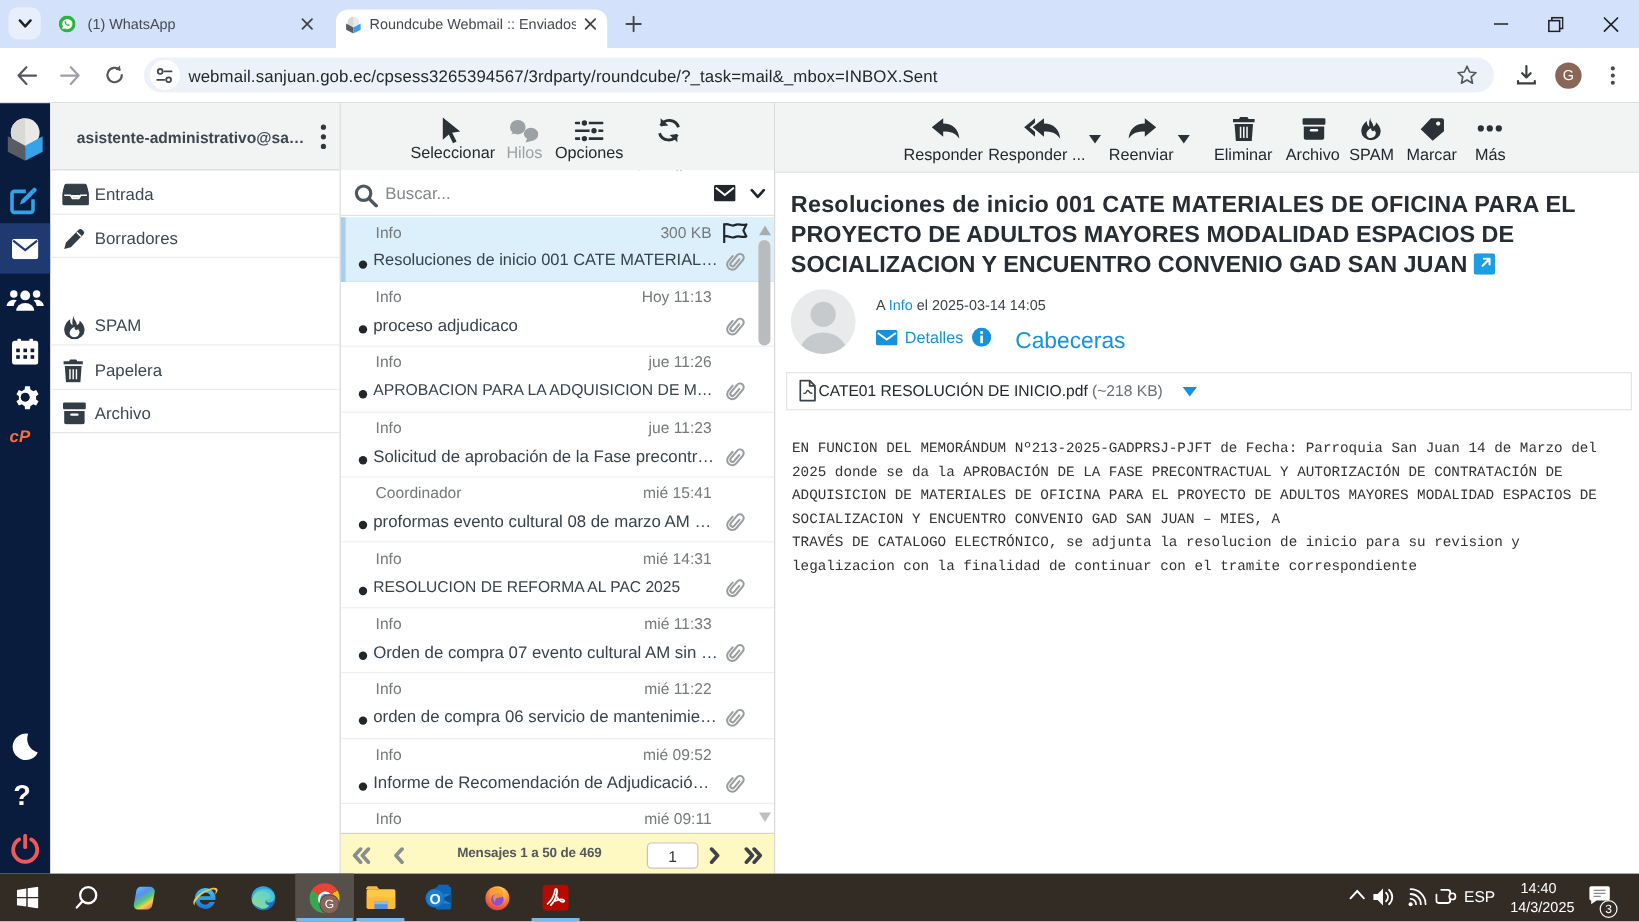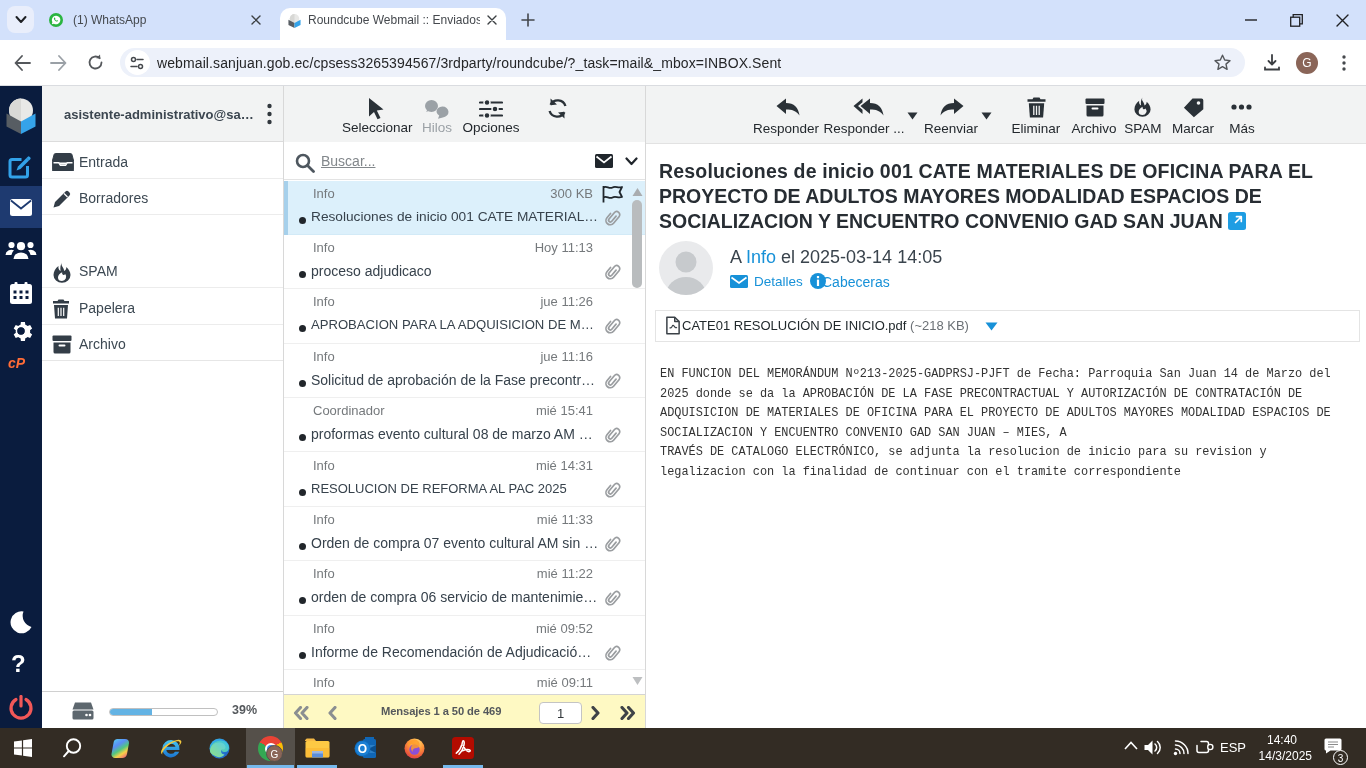--- a/index.html
+++ b/index.html
@@ -214,31 +214,20 @@
     <span class="fname">Papelera</span>
   </div>
   <div class="frow" style="top:239px;border-bottom:1px solid #e6e6e6;">
     <svg width="20" height="19" viewBox="0 0 20 19">
         <rect x="0.5" y="0.5" width="19" height="5.5" rx="1" fill="#333d47"></rect>
         <path d="M1.5 7.5 h17 v9.5 a1.5 1.5 0 0 1 -1.5 1.5 h-14 a1.5 1.5 0 0 1 -1.5 -1.5 z" fill="#333d47"></path>
         <rect x="6.5" y="9.5" width="7" height="2" rx="1" fill="#fff"></rect>
       </svg>
     <span class="fname">Archivo</span>
   </div>
-  <div id="quota">
-    <svg style="position:absolute;left:30px;top:10px" width="22" height="18" viewBox="0 0 22 18">
-        <path d="M3 0.5 h16 l2.5 7 h-21 z" fill="#5d676e"></path>
-        <rect x="0.5" y="8.5" width="21" height="9" rx="1.5" fill="#5d676e"></rect>
-        <circle cx="14.5" cy="13" r="1.3" fill="#fff"></circle>
-        <circle cx="18" cy="13" r="1.3" fill="#fff"></circle>
-      </svg>
-    <div style="position:absolute;left:67px;top:16px;width:109px;height:8px;border:1px solid #c0c0c0;border-radius:4px;background:#fff;"></div>
-    <div style="position:absolute;left:68px;top:17px;width:42px;height:6px;border-radius:3px 0 0 3px;background:#63b3e4;"></div>
-    <div style="position:absolute;left:190px;top:11px;font-size:12.5px;color:#55595d;font-weight:bold;">39%</div>
-  </div>
 </div>
 
 <div id="list" class="abs">
   <div id="ltoolbar">
     <svg style="position:absolute;left:84px;top:11px" width="17" height="23" viewBox="0 0 17 23">
         <path d="M1 1 L15.5 12.5 L8.8 13.6 L12.5 21 L9.5 22.3 L6 15 L1 19.5 Z" fill="#2a3137"></path>
       </svg>
     <div class="tbtn" style="left:58px;top:34px;width:66px;">Seleccionar</div>
     <svg style="position:absolute;left:140px;top:13px" width="26" height="20" viewBox="0 0 26 20">
         <path d="M1 7 a6.5 6 0 0 1 13 0 a6.5 6 0 0 1 -13 0 z M2 12.8 l2.5 -3 l3 1.8 z" fill="#9ba1a6"></path>
@@ -262,21 +251,21 @@
         <path d="M4.5 1.5 L4.7 8.3 L11 7.6 Z" fill="#2a3137"></path>
         <path d="M18.5 21.5 L18.3 14.7 L12 15.4 Z" fill="#2a3137"></path>
       </svg>
     <div class="tbtn" style="left:242px;top:34px;width:64px;margin-top:20px;">Actualizar</div>
   </div>
   <div id="lsearch">
     <svg style="position:absolute;left:11px;top:11px" width="20" height="20" viewBox="0 0 20 20">
         <circle cx="8" cy="8" r="6" fill="none" stroke="#4e575f" stroke-width="2.6"></circle>
         <path d="M12.5 12.5 L18.5 18.5" stroke="#4e575f" stroke-width="2.8" stroke-linecap="round"></path>
       </svg>
-    <div style="position:absolute;left:37px;top:11px;font-size:14px;color:#82878b;text-decoration:underline;">Buscar...</div>
+    <div style="position:absolute;left:37px;top:11px;font-size:14px;color:#82878b;">Buscar...</div>
     <svg style="position:absolute;left:311px;top:12px" width="18" height="14" viewBox="0 0 18 14">
         <rect width="18" height="14" rx="1.5" fill="#20262c"></rect>
         <path d="M1.5 2.5 L9 8.5 L16.5 2.5" fill="none" stroke="#fff" stroke-width="1.7"></path>
       </svg>
     <svg style="position:absolute;left:341px;top:15px" width="13" height="9" viewBox="0 0 13 9">
         <path d="M1.5 1.5 L6.5 7 L11.5 1.5" fill="none" stroke="#20262c" stroke-width="2.2" stroke-linecap="round" stroke-linejoin="round"></path>
       </svg>
   </div>
   <svg width="0" height="0" style="position:absolute">
       <defs>
@@ -312,21 +301,21 @@
     <div class="msender">Info</div>
         <div class="mdate">jue 11:26</div>
     <div class="mdot"></div>
         <div class="msubj" style="font-size:13.1px">APROBACION PARA LA ADQUISICION DE M…</div>
     <svg class="mclip" width="20" height="19" viewBox="0 0 20 18">
           <use href="#gclip"></use>
         </svg>
   </div>
   <div class="mrow" style="top:257.7px;">
     <div class="msender">Info</div>
-        <div class="mdate">jue 11:16</div>
+        <div class="mdate">jue 11:23</div>
     <div class="mdot"></div>
         <div class="msubj">Solicitud de aprobación de la Fase precontr…</div>
     <svg class="mclip" width="20" height="19" viewBox="0 0 20 18">
           <use href="#gclip"></use>
         </svg>
   </div>
   <div class="mrow" style="top:312.1px;">
     <div class="msender">Coordinador</div>
         <div class="mdate">mié 15:41</div>
     <div class="mdot"></div>
@@ -453,32 +442,32 @@
         <circle cx="18" cy="3" r="2.6" fill="#2a3137"></circle>
       </svg>
     <div class="tbtn" style="left:565px;top:35px;width:62px;">Más</div>
   </div>
   <div style="position:absolute;left:13px;top:155px;width:54px;height:54px;border-radius:50%;background:#e9eaec;overflow:hidden;">
     <svg width="54" height="54" viewBox="0 0 54 54">
         <circle cx="27" cy="21" r="10.5" fill="#c7cacd"></circle>
         <path d="M7 54 a20 18 0 0 1 40 0 z" fill="#c7cacd"></path>
       </svg>
   </div>
-  <div style="position:absolute;left:84px;top:161px;font-size:18px;color:#3a444d;">A <span style="color:#1791d8">Info</span> el 2025-03-14 14:05</div>
+  <div style="position:absolute;left:84px;top:161px;font-size:12px;color:#3a444d;">A <span style="color:#1791d8">Info</span> el 2025-03-14 14:05</div>
   <svg style="position:absolute;left:84px;top:189px" width="18" height="13" viewBox="0 0 18 13">
       <rect width="18" height="13" rx="1.5" fill="#1791d8"></rect>
       <path d="M1.5 2.5 L9 8 L16.5 2.5" fill="none" stroke="#fff" stroke-width="1.7"></path>
     </svg>
   <div style="position:absolute;left:108px;top:188px;font-size:13.5px;color:#1791d8;">Detalles</div>
   <svg style="position:absolute;left:164px;top:187px" width="16" height="16" viewBox="0 0 16 16">
       <circle cx="8" cy="8" r="8" fill="#1791d8"></circle>
       <rect x="6.9" y="3" width="2.2" height="2.2" fill="#fff"></rect>
       <rect x="6.9" y="6.6" width="2.2" height="6.4" fill="#fff"></rect>
     </svg>
-  <div style="position:absolute;left:176px;top:188px;font-size:14px;color:#1791d8;">Cabeceras</div>
+  <div style="position:absolute;left:200px;top:188px;font-size:19px;color:#1791d8;">Cabeceras</div>
   <div style="position:absolute;left:9px;top:223.5px;width:705px;height:32px;border:1px solid #e4e4e4;background:#fff;"></div>
   <svg style="position:absolute;left:20px;top:230px" width="14" height="19" viewBox="0 0 16 21">
       <path d="M1 1 h9 l5 5 v14 h-14 z" fill="none" stroke="#3a4147" stroke-width="1.7" stroke-linejoin="round"></path>
       <path d="M10 1 v5 h5" fill="none" stroke="#3a4147" stroke-width="1.7" stroke-linejoin="round"></path>
       <path d="M4 13 c1.5 0.5 2.5 0 3 -1.5 c0.5 -1.5 1.5 -1.5 2.5 0 c1 1.5 2 2 3 1" fill="none" stroke="#3a4147" stroke-width="1.3"></path>
     </svg>
   <div style="position:absolute;left:36px;top:231.5px;font-size:13px;color:#21292c;white-space:nowrap;">CATE01 RESOLUCIÓN DE INICIO.pdf <span style="color:#6b7075">(~218 KB)</span></div>
   <svg style="position:absolute;left:339px;top:236px" width="13" height="9" viewBox="0 0 13 9">
       <path d="M0.5 0.5 L12.5 0.5 L6.5 8.5 Z" fill="#1791d8"></path>
     </svg>

